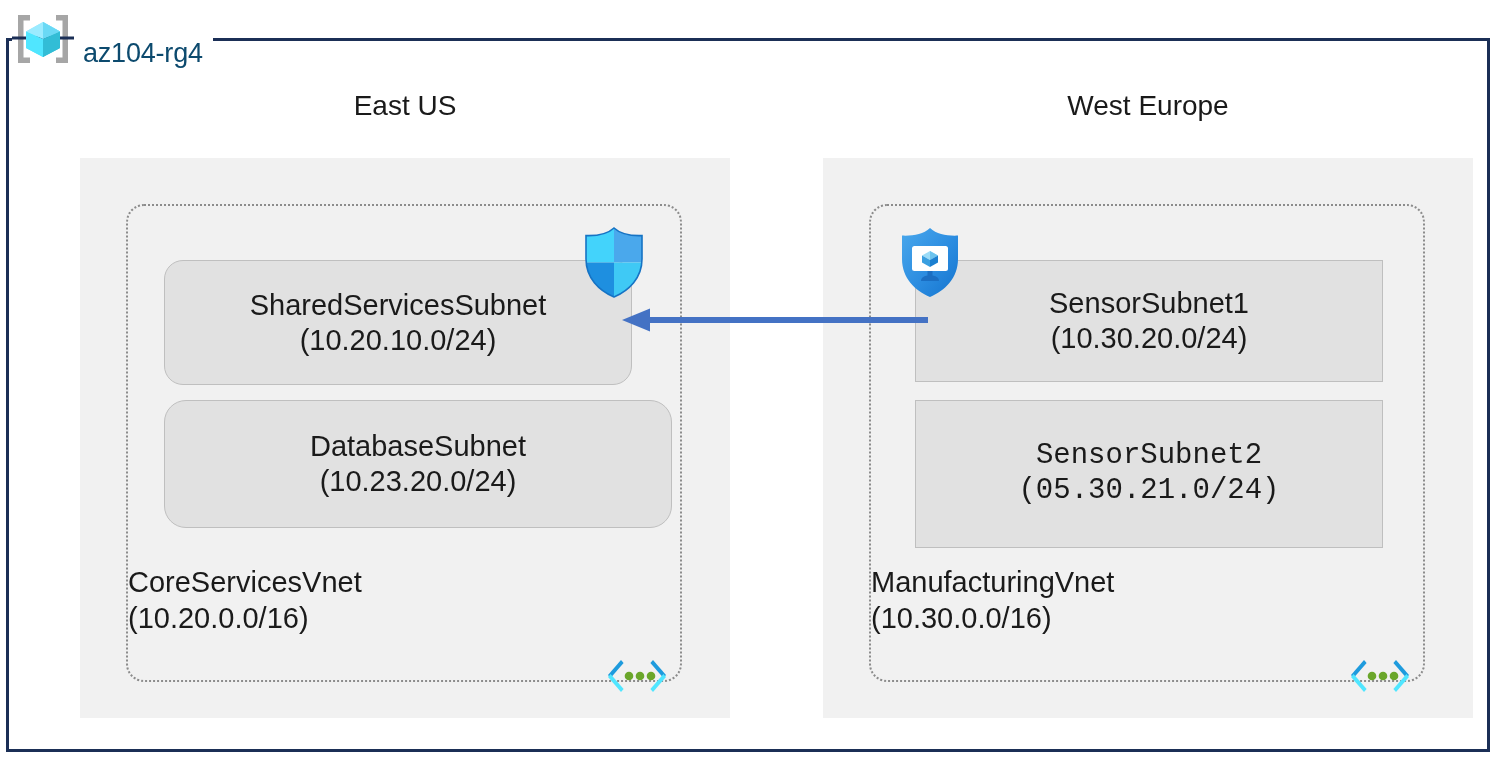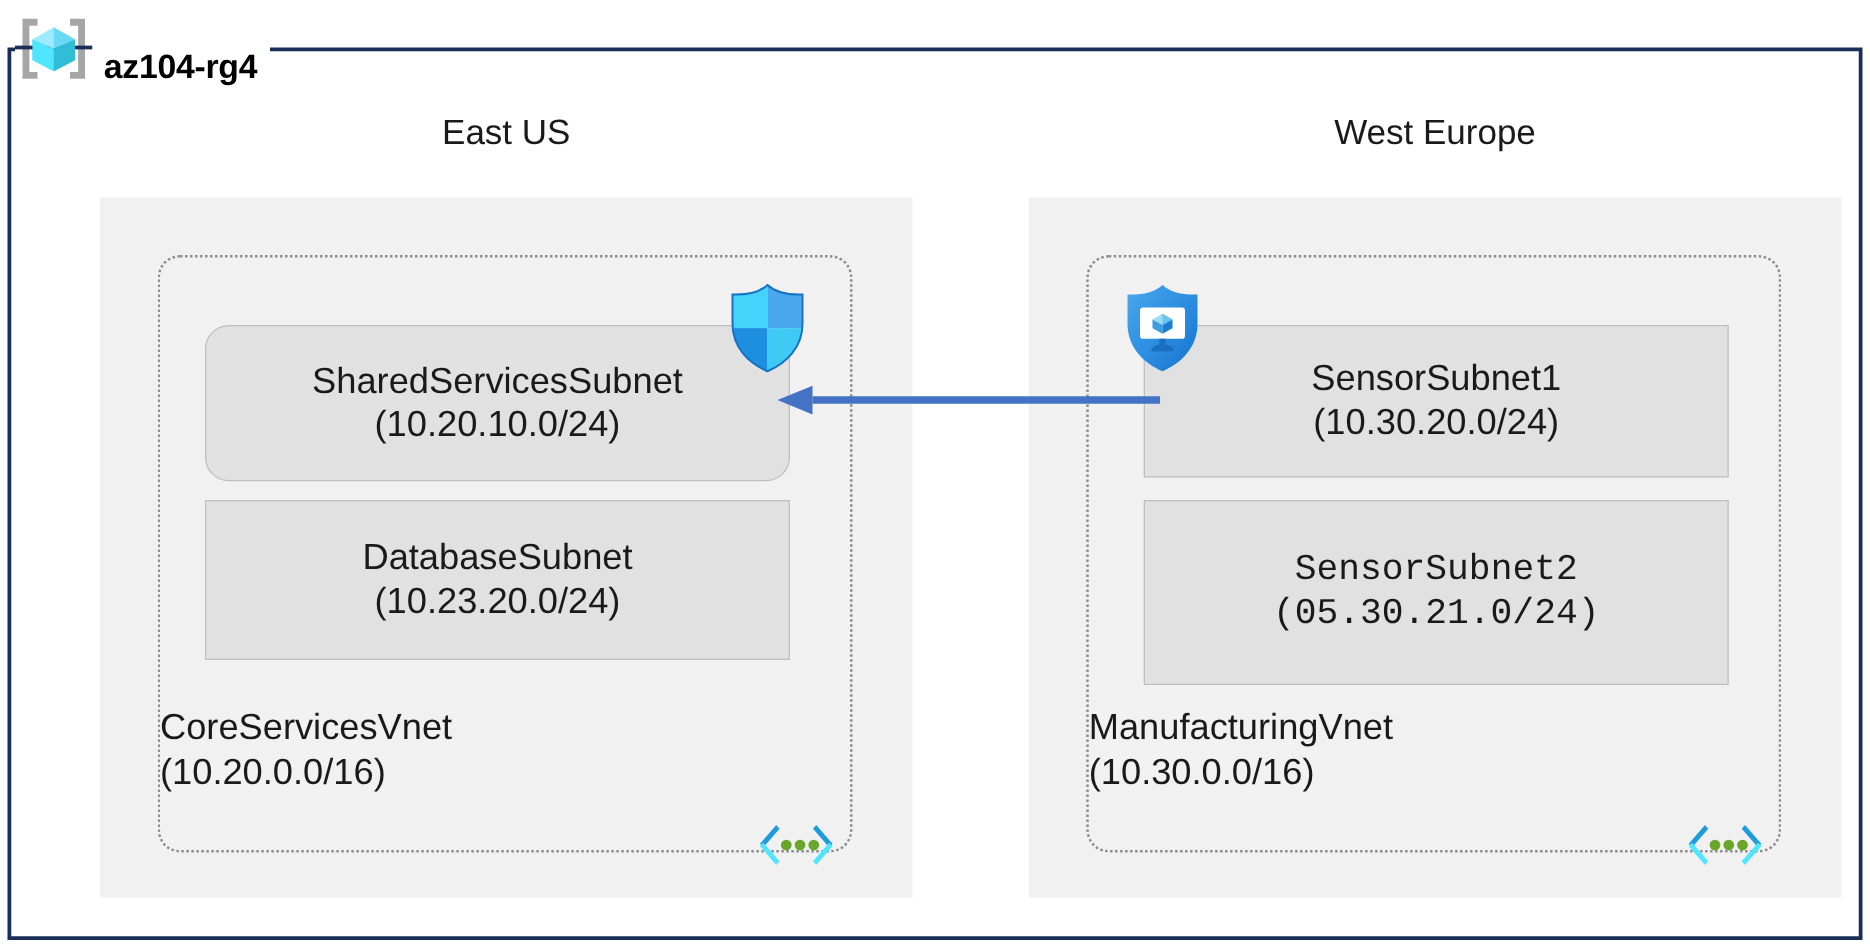--- a/index.html
+++ b/index.html
@@ -41,22 +41,22 @@
     height: 34px;
     background: #ffffff;
     display: flex;
     align-items: center;
     gap: 9px;
     padding-right: 10px;
     z-index: 4;
   }
   .rg-title {
     font-size: 27px;
-    font-weight: bold;
-    color: #000000;
+    font-weight: normal;
+    color: #0c4a6e;
     letter-spacing: -0.2px;
     white-space: nowrap;
     line-height: 1;
     margin-top: 28px;
   }
 
   
   .rg-icon {
     width: 62px;
     height: 54px;
@@ -126,21 +126,21 @@
     flex-direction: column;
     align-items: center;
     justify-content: center;
     font-size: 29px;
     color: #1a1a1a;
     line-height: 1.2;
   }
   .subnet .line { display: block; white-space: nowrap; }
 
   .subnet.e1 { left: 164px; top: 260px; width: 468px; height: 125px; border-radius: 19px; }
-  .subnet.e2 { left: 164px; top: 400px; width: 468px; height: 128px; }
+  .subnet.e2 { left: 164px; top: 400px; width: 508px; height: 128px; border-radius: 22px; }
   .subnet.w1 { left: 915px; top: 260px; width: 468px; height: 122px; }
   .subnet.w2 { left: 915px; top: 400px; width: 468px; height: 148px; font-family: Liberation Mono, monospace; }
 
   
   .sec-icon {
     position: absolute;
     z-index: 3;
   }
   .sec-icon.nsg-east { left: 583px; top: 226px; width: 62px; height: 73px; }
   .sec-icon.asg-west { left: 899px; top: 226px; width: 62px; height: 73px; }

